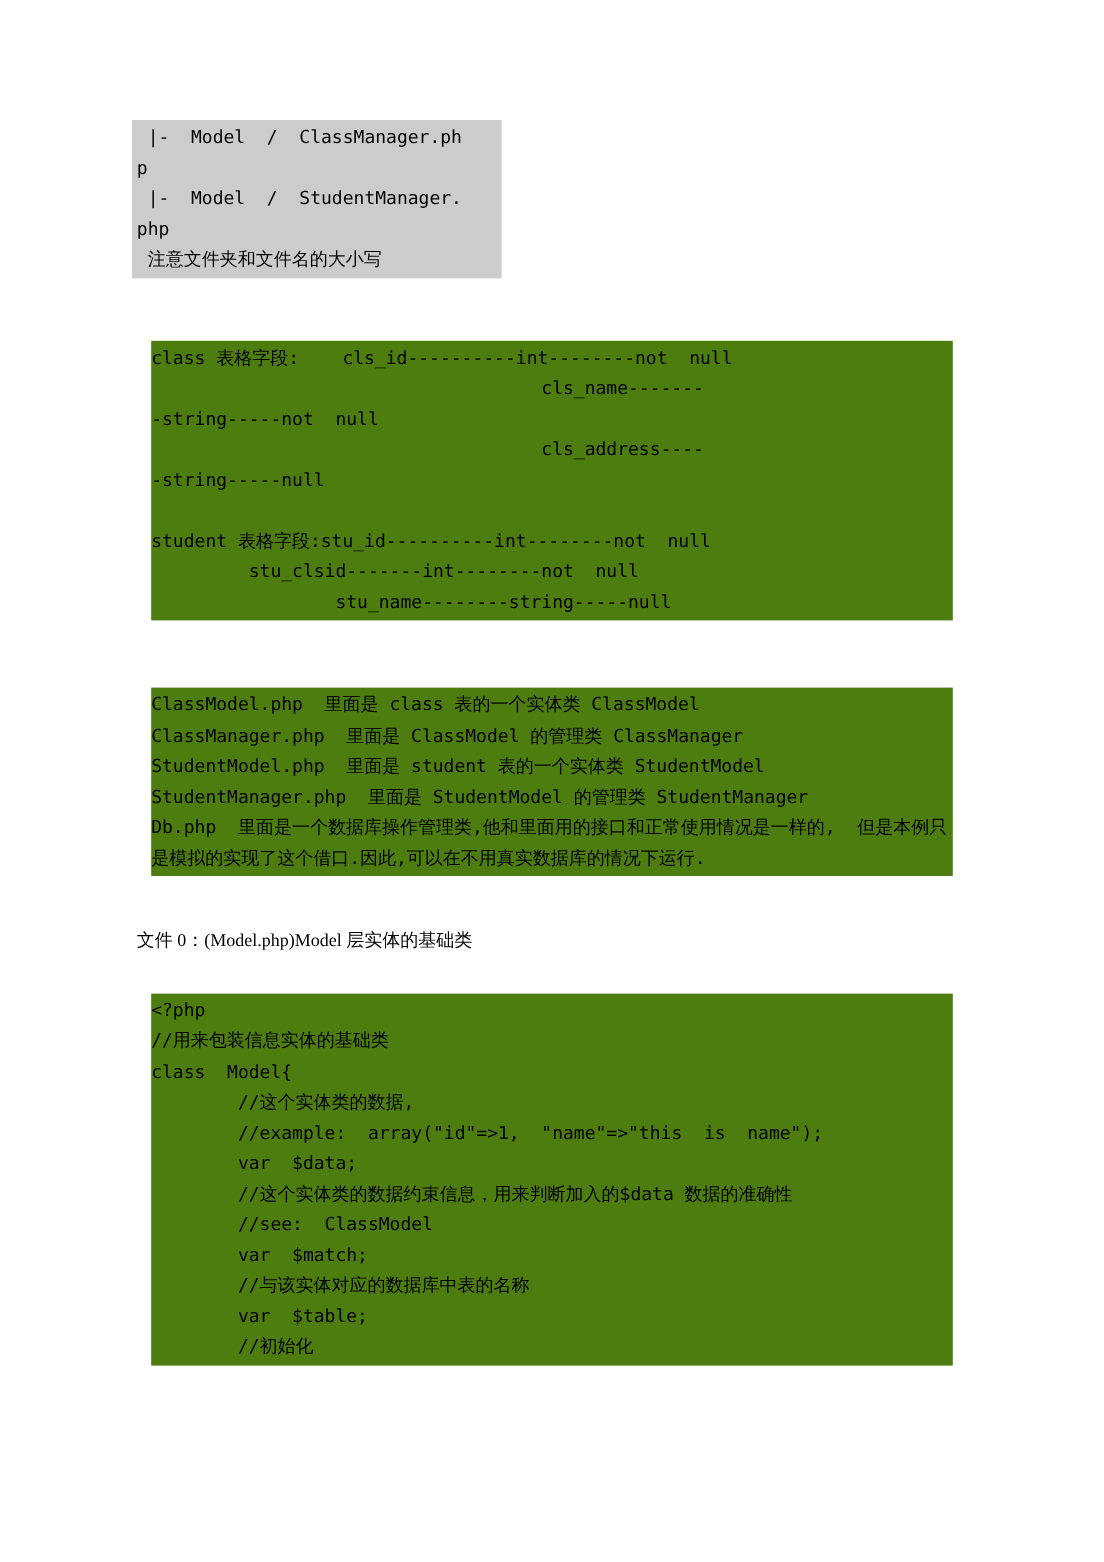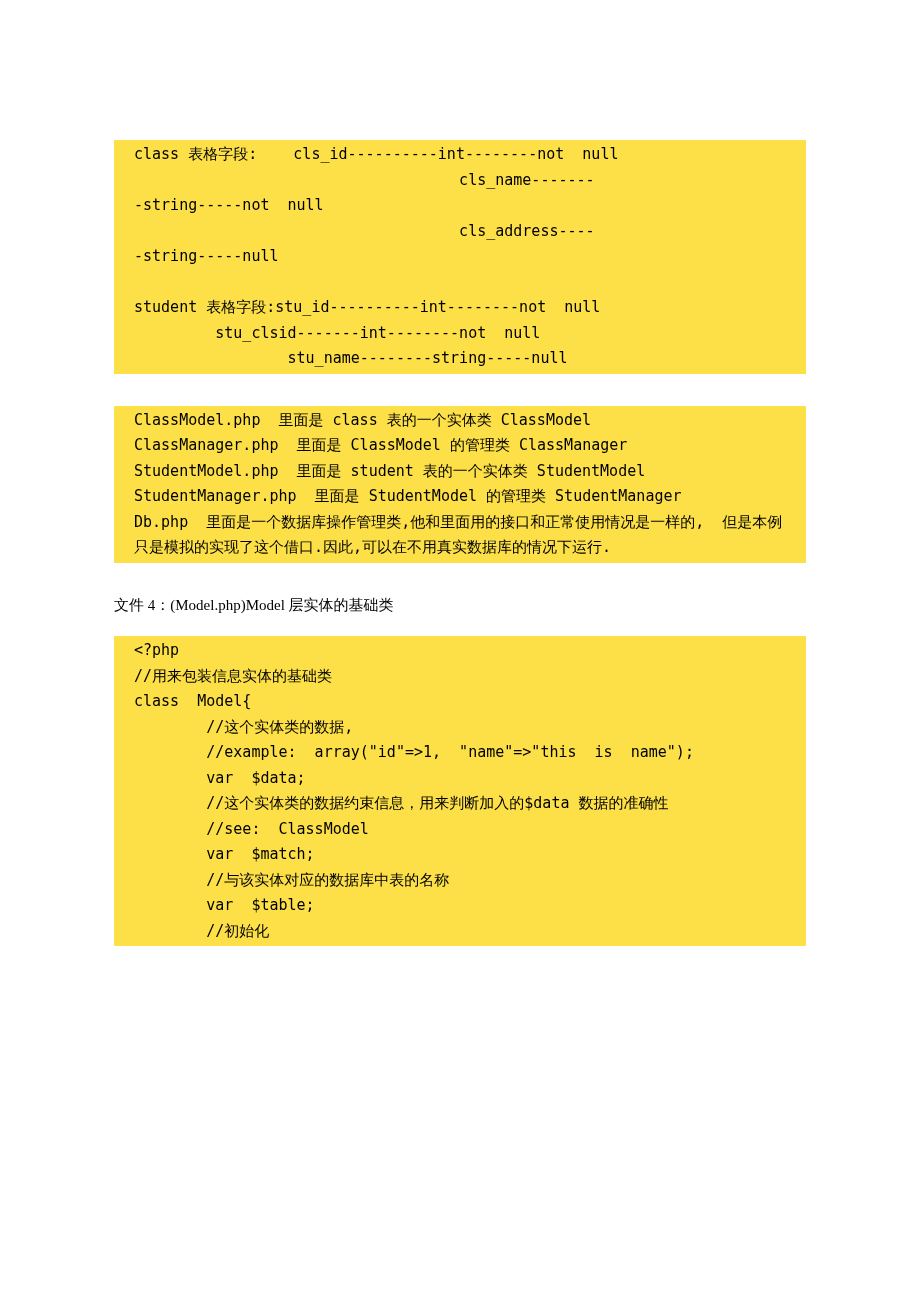--- a/index.html
+++ b/index.html
@@ -9,23 +9,23 @@
       font-family: "SimSun", "宋体", serif;
       font-size: 15px;
       line-height: 1.7;
       color: #000000;
       width: 920px;
     }
     .page {
       padding: 100px 110px 60px 110px;
     }
     .gray-box {
-      background: #fde047;
-      padding: 2px 20px;
-      margin: 4px;
+      background: #4d7c0f;
+      padding: 2px 0;
+      margin: 16px;
       white-space: pre-wrap;
       word-break: break-all;
       font-family: "SimSun", "宋体", monospace;
     }
     .gray-box-narrow {
       background: #cccccc;
       padding: 2px 4px;
       margin: 0;
       white-space: pre-wrap;
       word-break: break-all;
@@ -43,20 +43,25 @@
     }
     .spacer-small {
       height: 12px;
     }
   </style>
 </head>
 <body>
 
 <div class="page">
 
+  <div class="gray-box-narrow"> |-  Model  /  ClassManager.ph
+p
+ |-  Model  /  StudentManager.
+php
+ 注意文件夹和文件名的大小写</div>
 
   <div class="spacer"></div>
 
 
   <div class="spacer-small"></div>
 
   <div class="gray-box">class 表格字段:    cls_id----------int--------not  null
                                     cls_name-------
 -string-----not  null
                                     cls_address----
@@ -69,21 +74,21 @@
   <div class="spacer"></div>
 
   <div class="gray-box">ClassModel.php  里面是 class 表的一个实体类 ClassModel
 ClassManager.php  里面是 ClassModel 的管理类 ClassManager
 StudentModel.php  里面是 student 表的一个实体类 StudentModel
 StudentManager.php  里面是 StudentModel 的管理类 StudentManager
 Db.php  里面是一个数据库操作管理类,他和里面用的接口和正常使用情况是一样的,  但是本例只是模拟的实现了这个借口.因此,可以在不用真实数据库的情况下运行.</div>
 
   <div class="spacer"></div>
 
-  <div class="plain-text">文件 4：(Model.php)Model 层实体的基础类</div>
+  <div class="plain-text">文件 0：(Model.php)Model 层实体的基础类</div>
 
   <div class="spacer-small"></div>
 
   <div class="gray-box">&lt;?php
 //用来包装信息实体的基础类
 class  Model{
         //这个实体类的数据,
         //example:  array("id"=&gt;1,  "name"=&gt;"this  is  name");
         var  $data;
         //这个实体类的数据约束信息，用来判断加入的$data 数据的准确性

